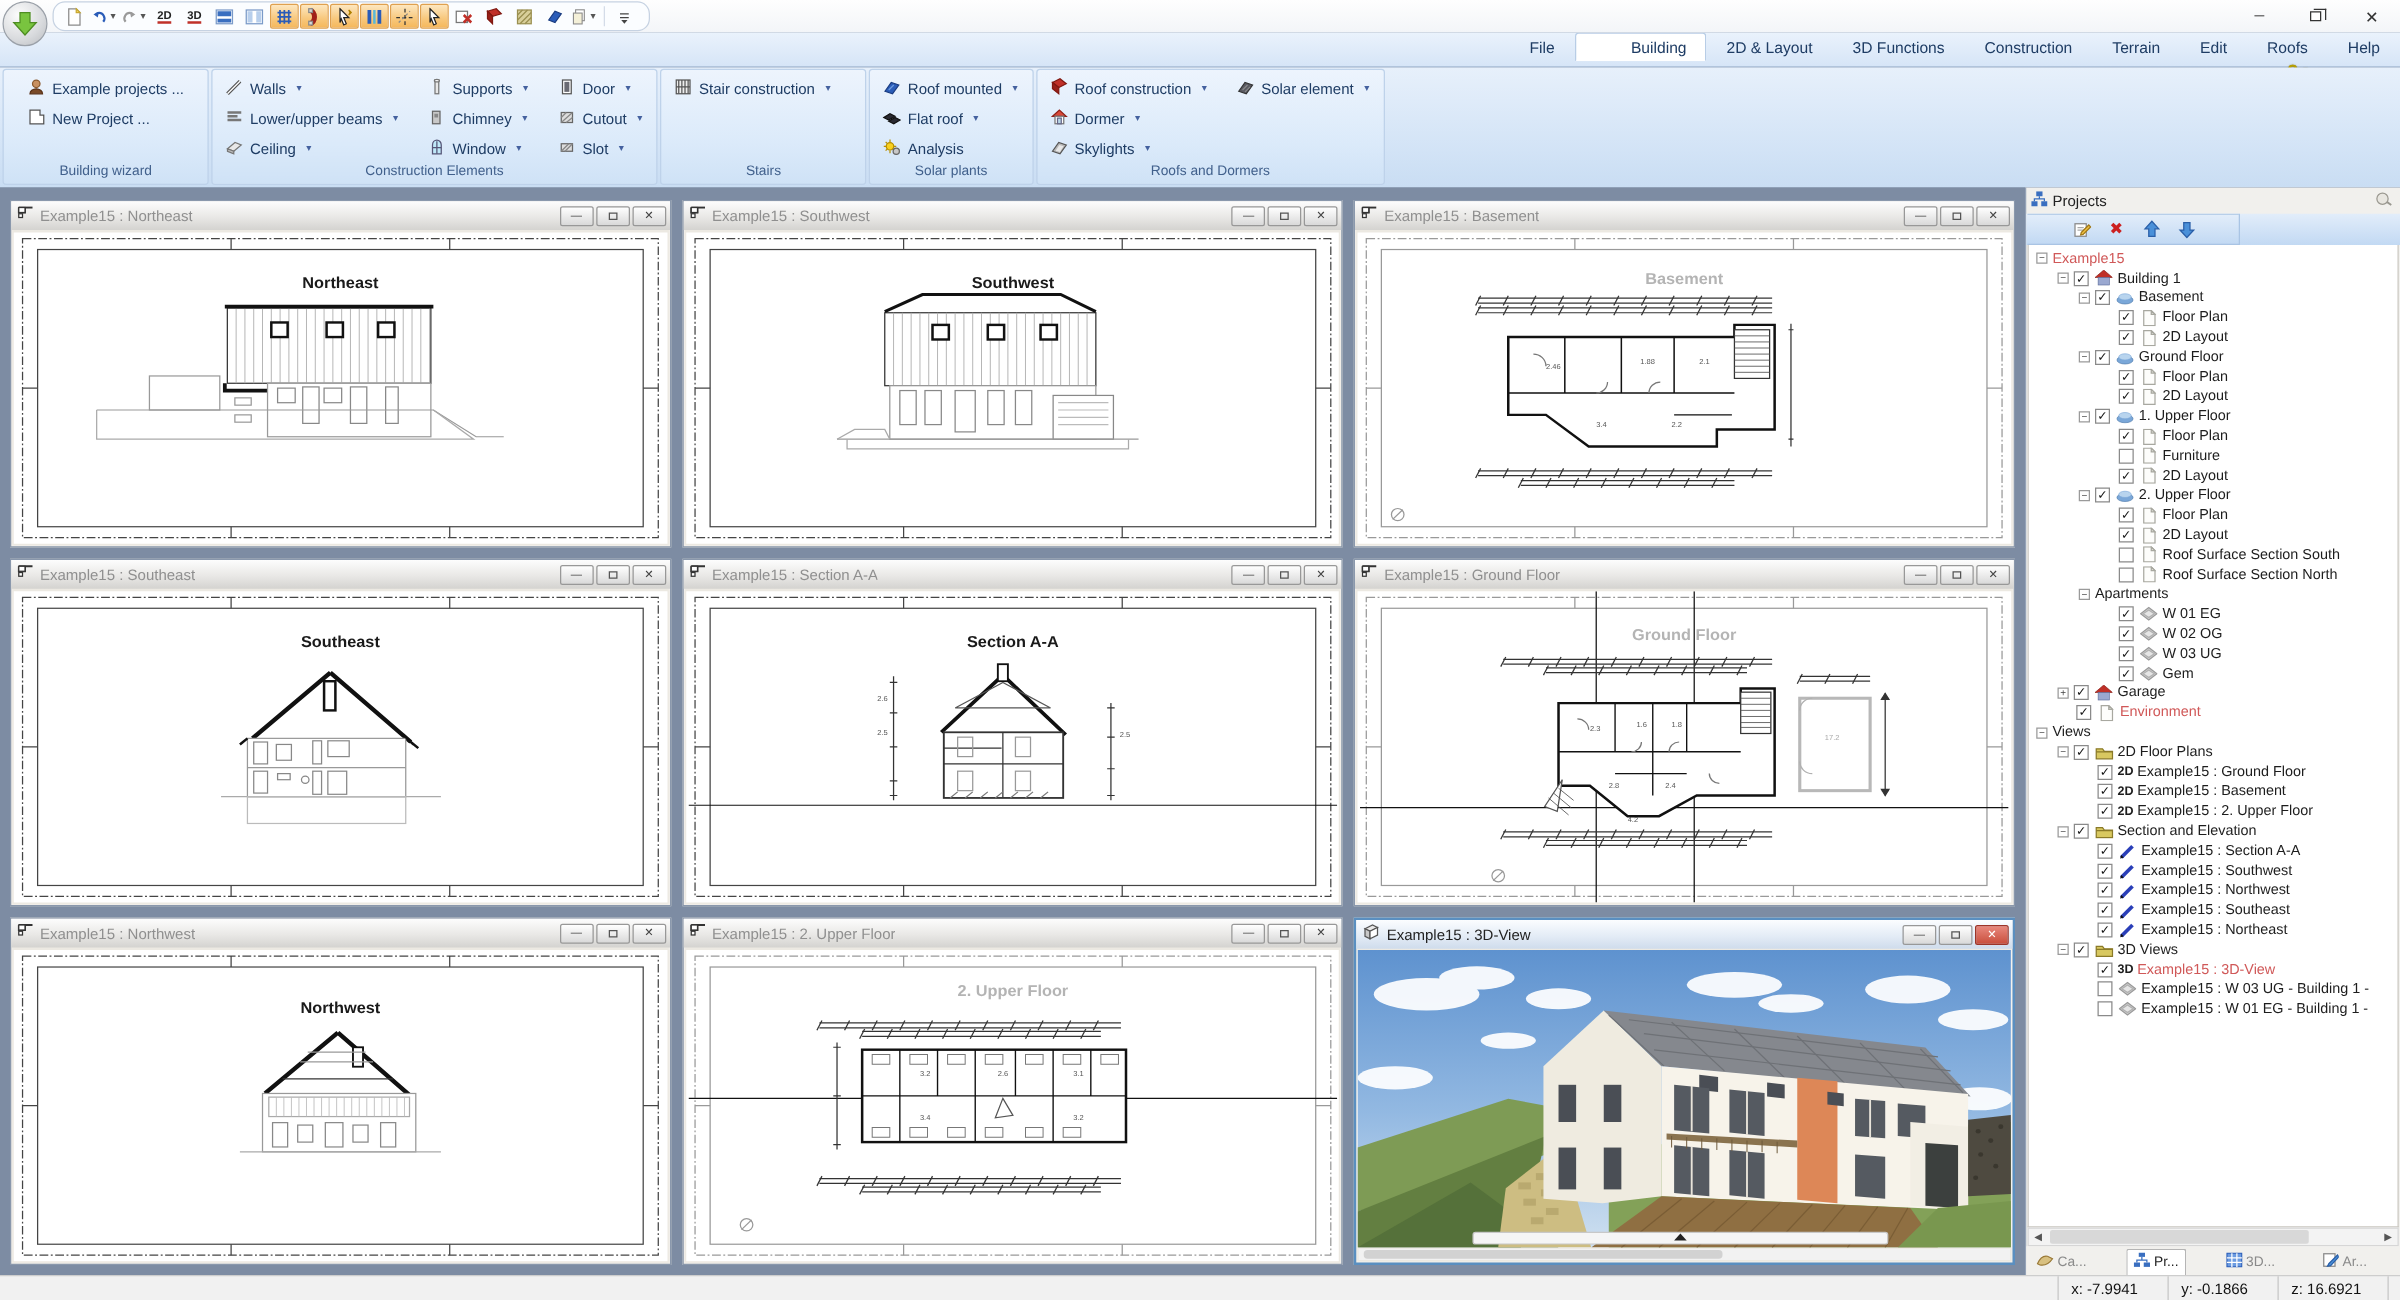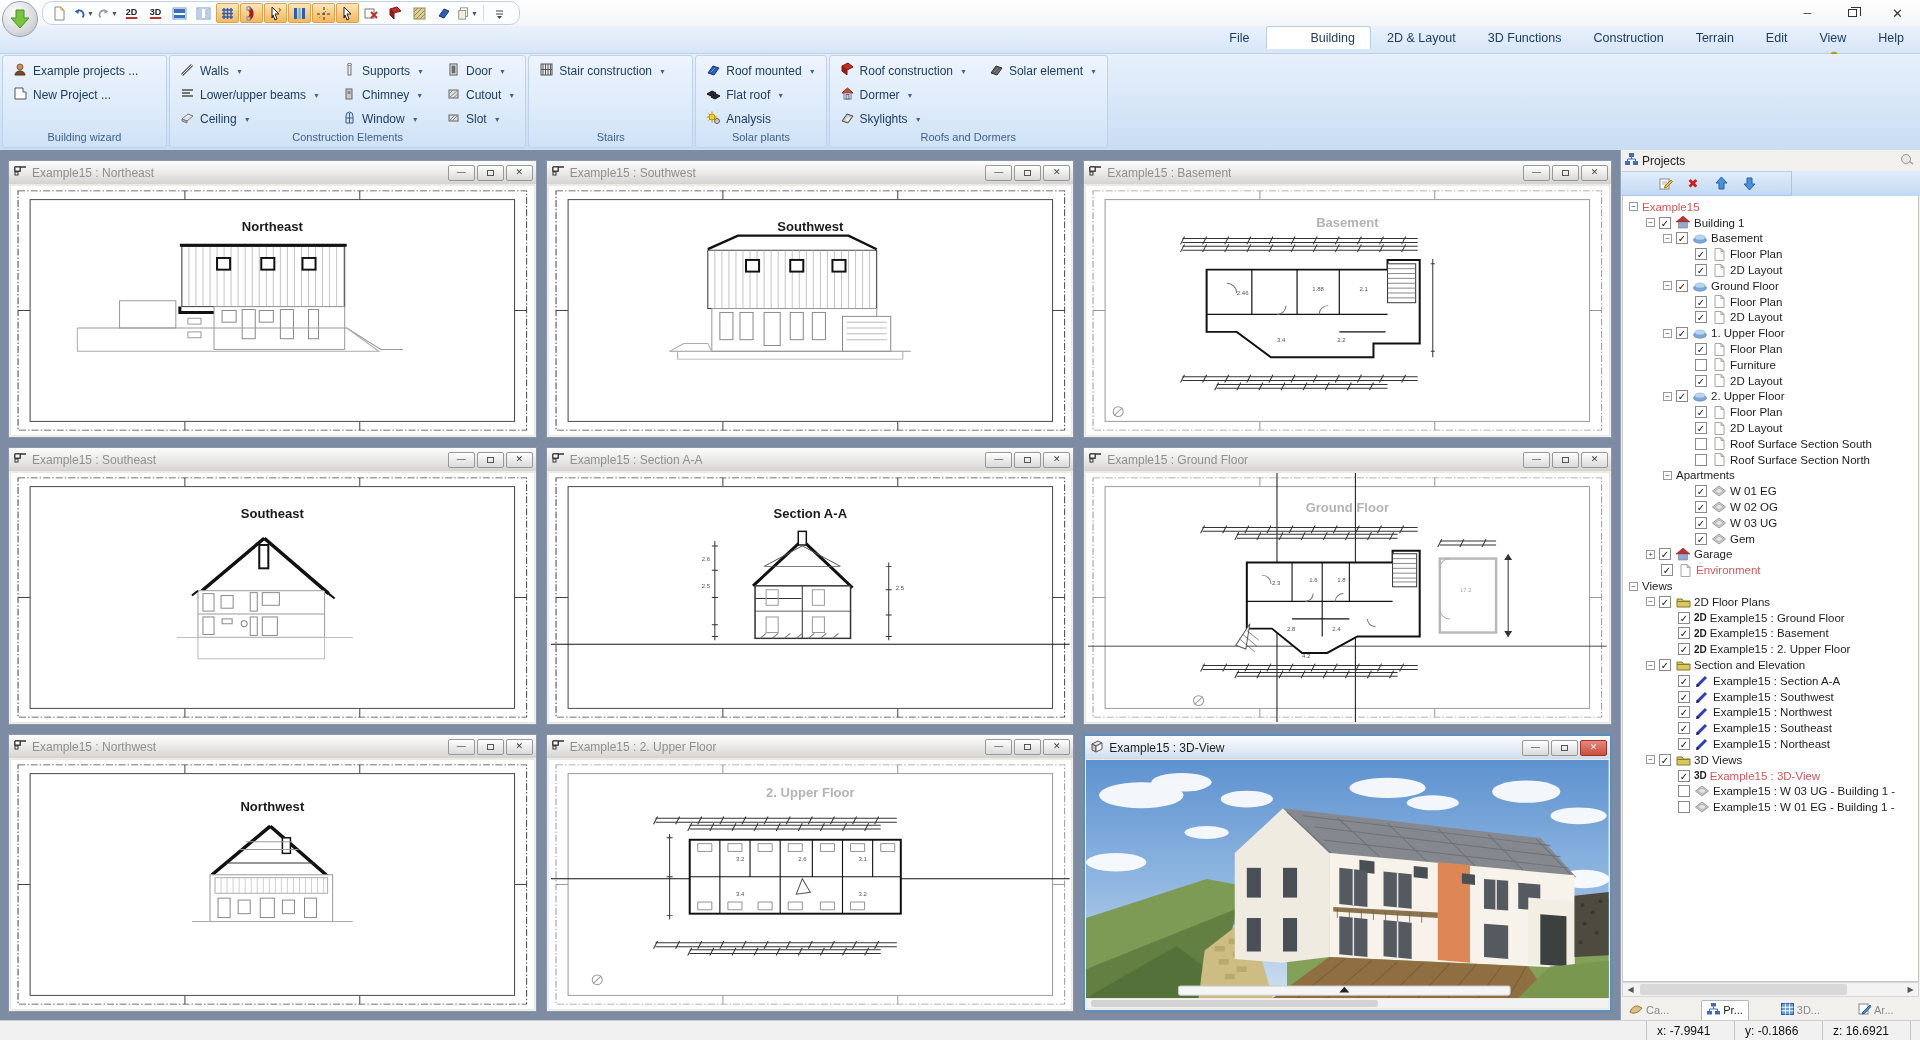--- a/index.html
+++ b/index.html
@@ -43,21 +43,21 @@
   #ribbon { position:absolute; left:0; top:54px; right:0; height:96px;
     background:linear-gradient(#e7f0fb,#d2e3f6 70%,#c9ddf3); display:flex; align-items:stretch; padding:1px 2px 2px; }
   .group { display:flex; flex-direction:column; border:1px solid #bed2ea; border-radius:3px;
     margin-right:2px; background:linear-gradient(#edf4fd,#dbeafa 65%,#cfe2f6); }
   .gbody { flex:1; display:flex; padding:3px 6px 0; gap:14px; }
   .gcol { display:flex; flex-direction:column; }
   .ritem { height:24px; display:flex; align-items:center; gap:5px; font-size:12px;
     color:#1e3c64; padding:0 4px; white-space:nowrap; border-radius:2px; }
   .ritem .dd { font-size:7px; color:#44619f; margin-left:2px; }
   .glabel { height:16px; text-align:center; font-size:11px; color:#41608c; padding-bottom:2px; }
-  #ribbon .group:nth-child(1){ min-width:165px; }
+  #ribbon .group:nth-child(1){ min-width:165px;align-items:center; }
   #ribbon .group:nth-child(3){ min-width:165px; }
   #ribbon .group:nth-child(5){ min-width:130px; }
 
   
   #workspace { position:absolute; left:0; top:150px; right:0; bottom:20px; display:flex; background:#7d8ca3; }
   #mdi { width:1620px; display:grid; grid-template-columns:repeat(3,1fr); grid-template-rows:repeat(3,1fr);
     gap:9px; padding:10px 8px 8px 8px; }
   .mwin { background:#ece9e2; border:1px solid #8a98ac; display:flex; flex-direction:column; min-height:0;
     box-shadow:0 0 0 1px rgba(255,255,255,.25) inset; }
   .mwin.active { border:2px solid #5a8fc0; }
@@ -250,21 +250,21 @@
 
   <div id="menubar">
     <div id="menu-tabs">
         <div class="mtab">File</div>
         <div class="mtab active">Building</div>
         <div class="mtab">2D &amp; Layout</div>
         <div class="mtab">3D Functions</div>
         <div class="mtab">Construction</div>
         <div class="mtab">Terrain</div>
         <div class="mtab">Edit</div>
-        <div class="mtab">View</div>
+        <div class="mtab">Roofs</div>
         <div class="mtab">Help</div>
       </div>
     <div id="help-btn">
       <span>?</span>
         <span class="dd">▼</span>
     </div>
   </div>
 
   <div id="ribbon">
       <div class="group">

